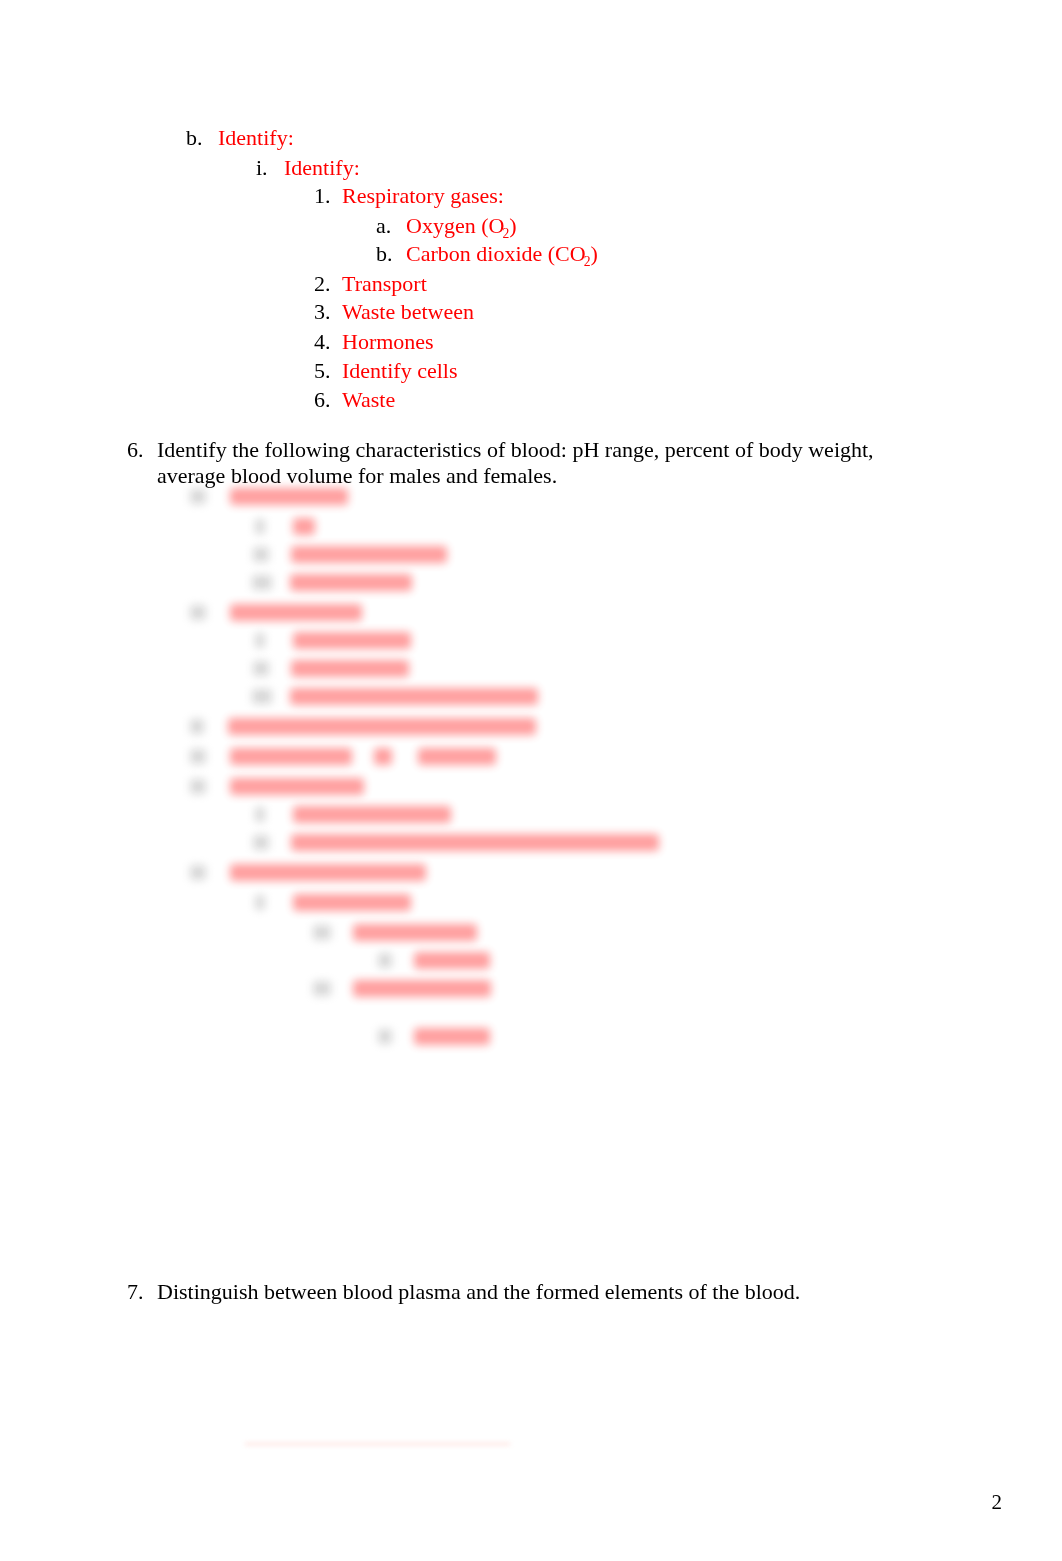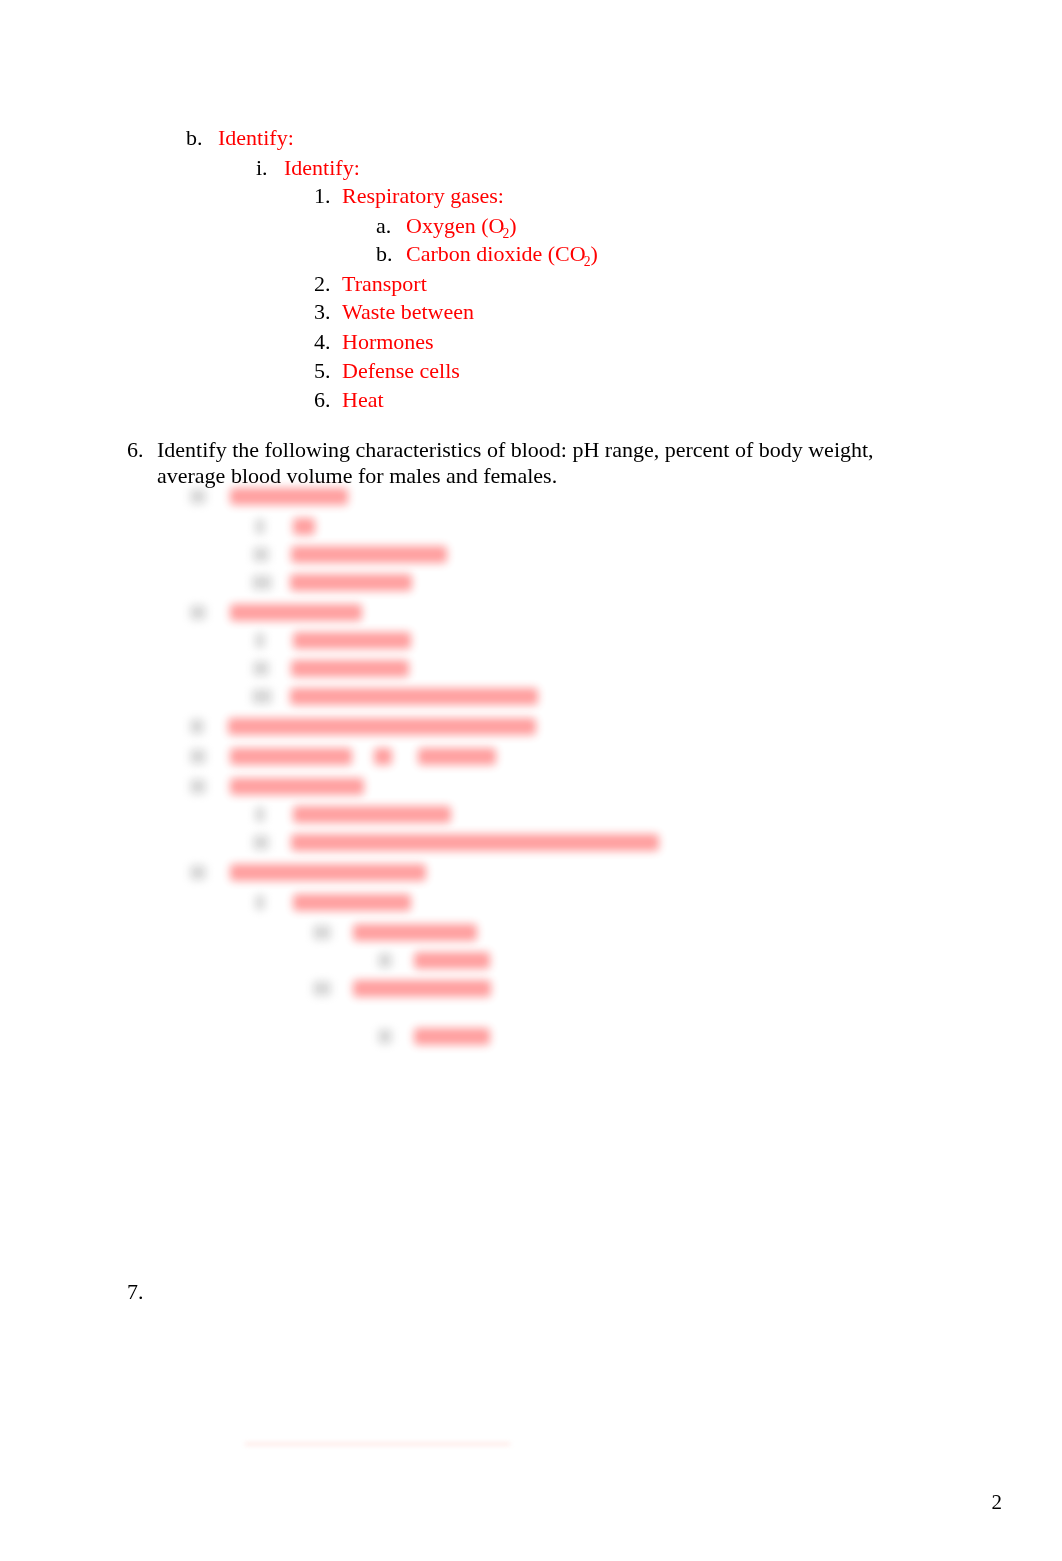--- a/index.html
+++ b/index.html
@@ -152,26 +152,26 @@
     <span class="txt-red">Waste between</span>
   </div>
 
   <div class="row fs-22" style="left:314px; top:331px;">
     <span class="marker" style="width:28px;">4.</span>
     <span class="txt-red">Hormones</span>
   </div>
 
   <div class="row fs-22" style="left:314px; top:360px;">
     <span class="marker" style="width:28px;">5.</span>
-    <span class="txt-red">Defense cells</span>
+    <span class="txt-red">Identify cells</span>
   </div>
 
   <div class="row fs-22" style="left:314px; top:389px;">
     <span class="marker" style="width:28px;">6.</span>
-    <span class="txt-red">Heat</span>
+    <span class="txt-red">Waste</span>
   </div>
 
   <div class="question" style="left:127px; top:437px; width:782px;">
     <span class="qnum">6.</span>
     <span class="qbody">Identify the following characteristics of blood: pH range, percent of body weight, average blood volume for males and females.</span>
   </div>
 
   <div id="redacted-block">
       <div class="blur-row" style="left: 190px; top: 8px;">
         <span class="blur-mark" style="width: 16px;"></span>
@@ -269,19 +269,20 @@
       </div>
       <div class="blur-row" style="left: 378px; top: 548px;">
         <span class="blur-mark" style="width: 14px;"></span>
         <span class="blur-gap" style="width: 22px;"></span>
         <span class="blur-text" style="width: 76px;"></span>
       </div>
     </div>
 
   <div class="question" style="left:127px; top:1279px; width:800px;">
     <span class="qnum">7.</span>
+    <span class="qbody">Distinguish between blood plasma and the  formed elements of the blood.</span>
   </div>
 
   <div id="bottom-rule"></div>
 
   <div id="page-number">2</div>
 
 </div>
 
 </body></html>

